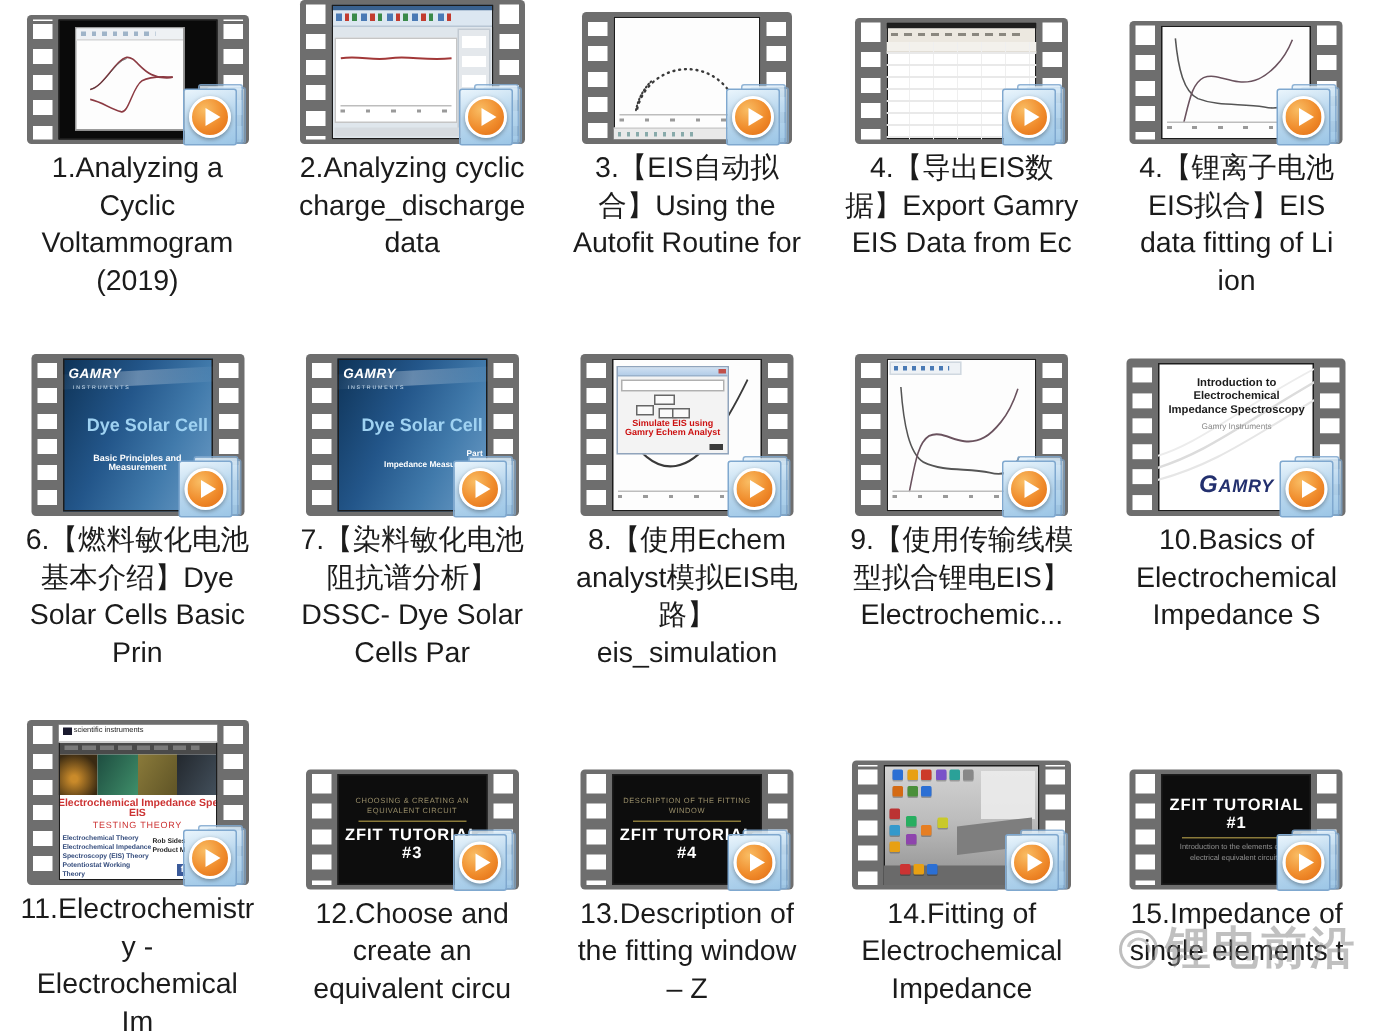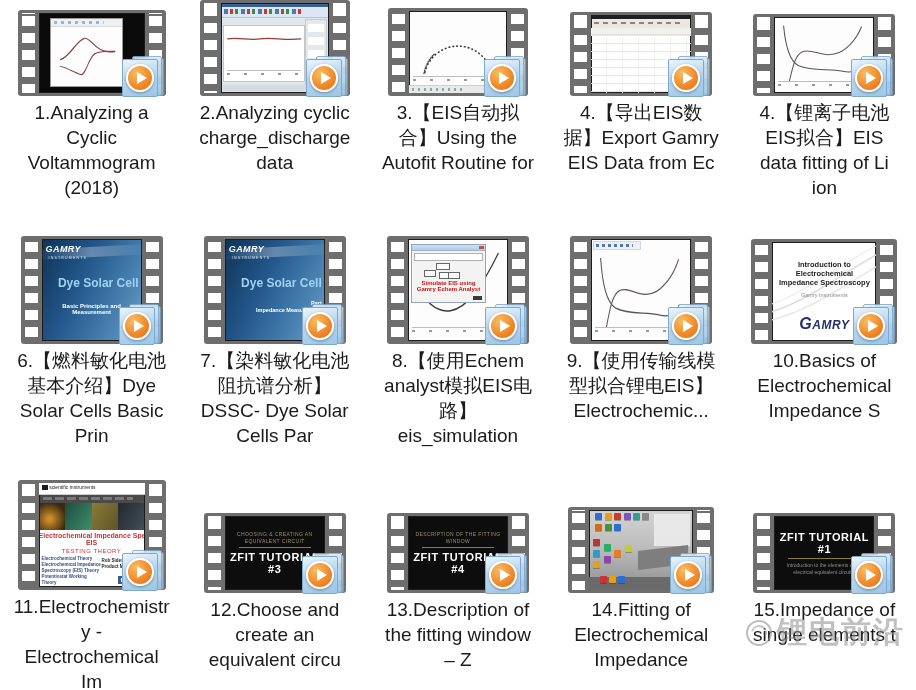--- a/index.html
+++ b/index.html
@@ -52,21 +52,21 @@
   .g-sub7{position:absolute;right:3%;top:60%;text-align:right;color:#fff;font-weight:bold;font-size:5.5px;line-height:7px;}
   .dlg{position:absolute;left:3%;top:5%;width:75%;height:58%;background:#f3f3f3;border:1px solid #90a4bc;box-sizing:border-box;}
   .dlg-tb{height:5px;background:linear-gradient(#cfe0f2,#b4cde8);border-bottom:1px solid #9ab2cc;}
   .dlg-x{position:absolute;right:1px;top:1px;width:5px;height:3px;background:#c0504a;}
   .dlg-form{margin:2px 2px 0 2px;height:6px;background:#fff;border:1px solid #b0b0b0;}
   .dlg-circ{position:relative;height:16px;margin:2px 6px 0 6px;}
   .cbox{position:absolute;border:1px solid #666;background:#fafafa;}
   .dlg-red{color:#cc1111;font-weight:bold;font-size:6px;text-align:center;margin-top:1px;}
   .dlg-btn{position:absolute;right:3px;bottom:2px;width:9px;height:4px;background:#3a3a3a;}
   .scr-slidewhite{background:#fff;}
-  .s10-title{position:relative;margin:18px 6px 0 6px;text-align:center;font-weight:bold;color:#1d1d1d;font-size:7.5px;line-height:9px;}
+  .s10-title{position:relative;margin:8px 6px 0 6px;text-align:center;font-weight:bold;color:#1d1d1d;font-size:7.5px;line-height:9px;}
   .s10-sub{position:relative;margin-top:5px;text-align:center;color:#8a8a8a;font-size:5.5px;}
   .s10-logo{position:absolute;left:0;right:0;bottom:8%;text-align:center;font-style:italic;font-weight:bold;color:#23306e;font-size:12px;letter-spacing:.5px;}
   .s10-logo .bigG{font-size:16px;}
   .swoosh{position:absolute;left:0;top:0;width:100%;height:100%;}
   .scr-web{background:#fff;display:flex;flex-direction:column;}
   .w-top{height:11%;background:#fff;border-bottom:1px solid #ccc;color:#222;font-size:5px;line-height:9px;padding-left:10%;text-align:left;position:relative;}
   .w-top::before{content:'';position:absolute;left:3%;top:2px;width:6px;height:5px;background:#1a1a2e;}
   .w-nav{height:8%;background:#4a4a4a;background-image:repeating-linear-gradient(to right,#7a7a7a 0 9px,rgba(0,0,0,0) 9px 12px);background-size:85% 3px;background-repeat:no-repeat;background-position:4px 2px;}
   .w-tiles{height:26%;display:flex;}
   .w-tiles span{flex:1;}
@@ -121,21 +121,21 @@
         <div class="play">
           <span class="pg pg1"></span>
               <span class="pg pg2"></span>
               <span class="pg pgm"></span>
           <span class="pcirc">
                 <span class="ptri"></span>
               </span>
         </div>
       </div>
     </div>
-    <div class="caption">1.Analyzing a Cyclic Voltammogram (2018)</div>
+    <div class="caption">1.Analyzing a Cyclic Voltammogram (2019)</div>
   </div>
 
   <div class="cell">
     <div class="tw tw1">
       <div class="film" style="width:150px;height:96px">
         <div class="holes"></div>
         <div class="screen scr-app">
           <div class="t2-title"></div>
           <div class="t2-tools"></div>
           <div class="t2-body">

